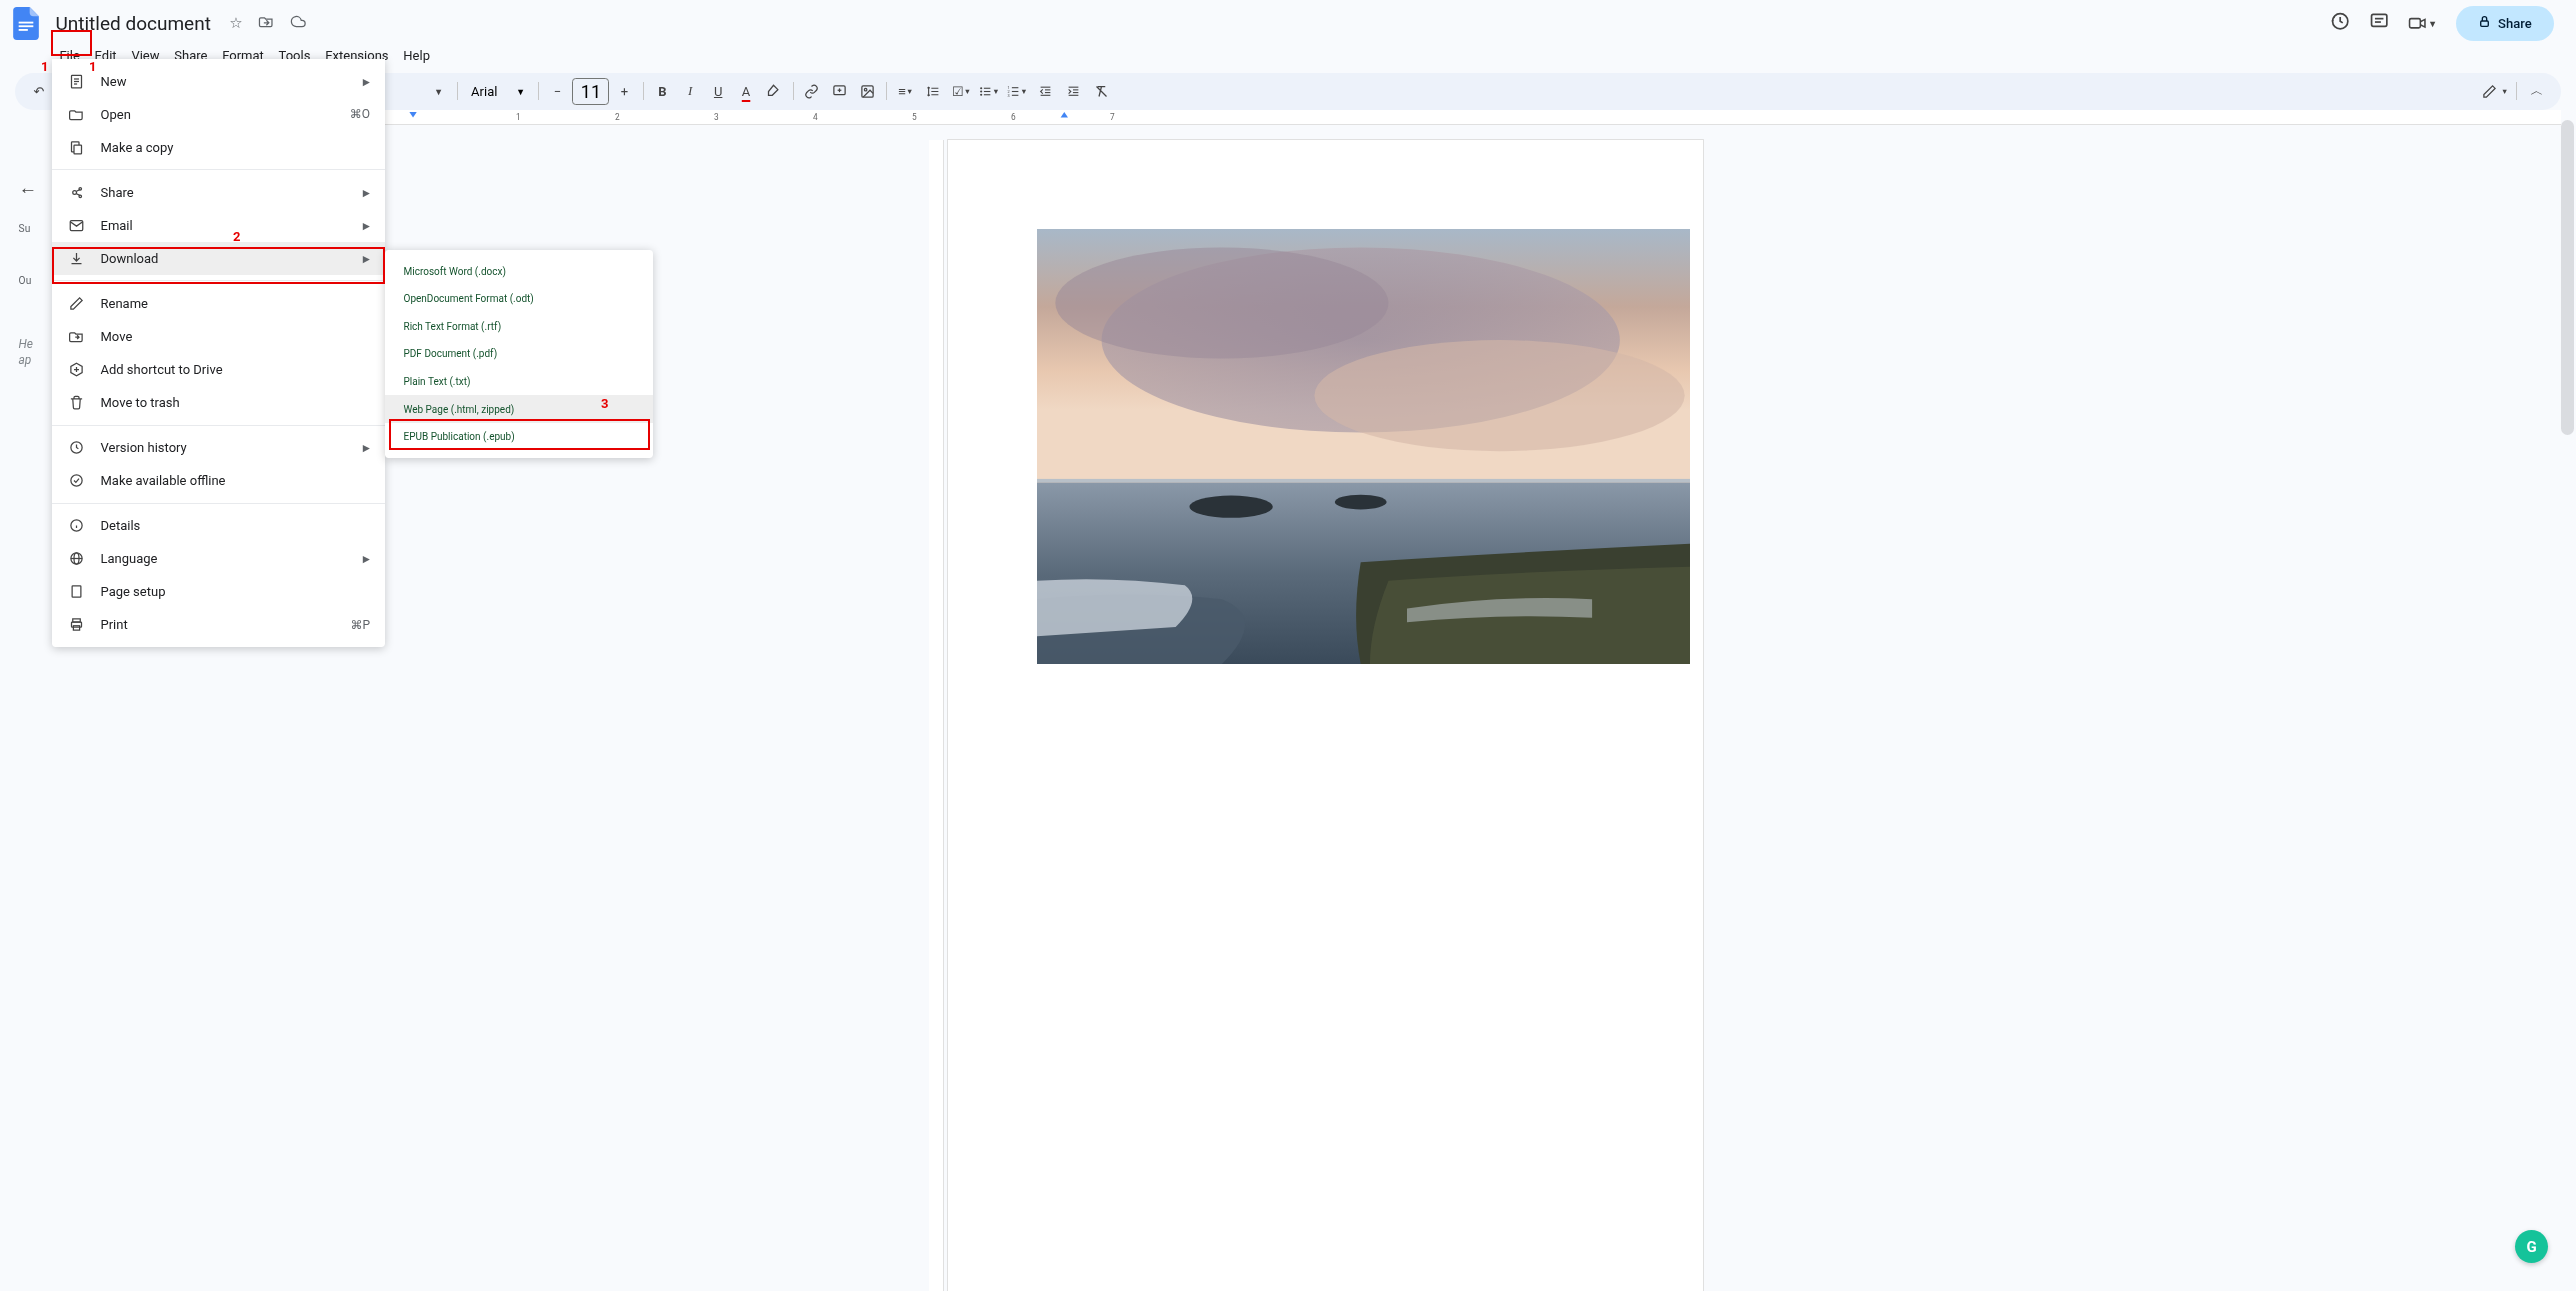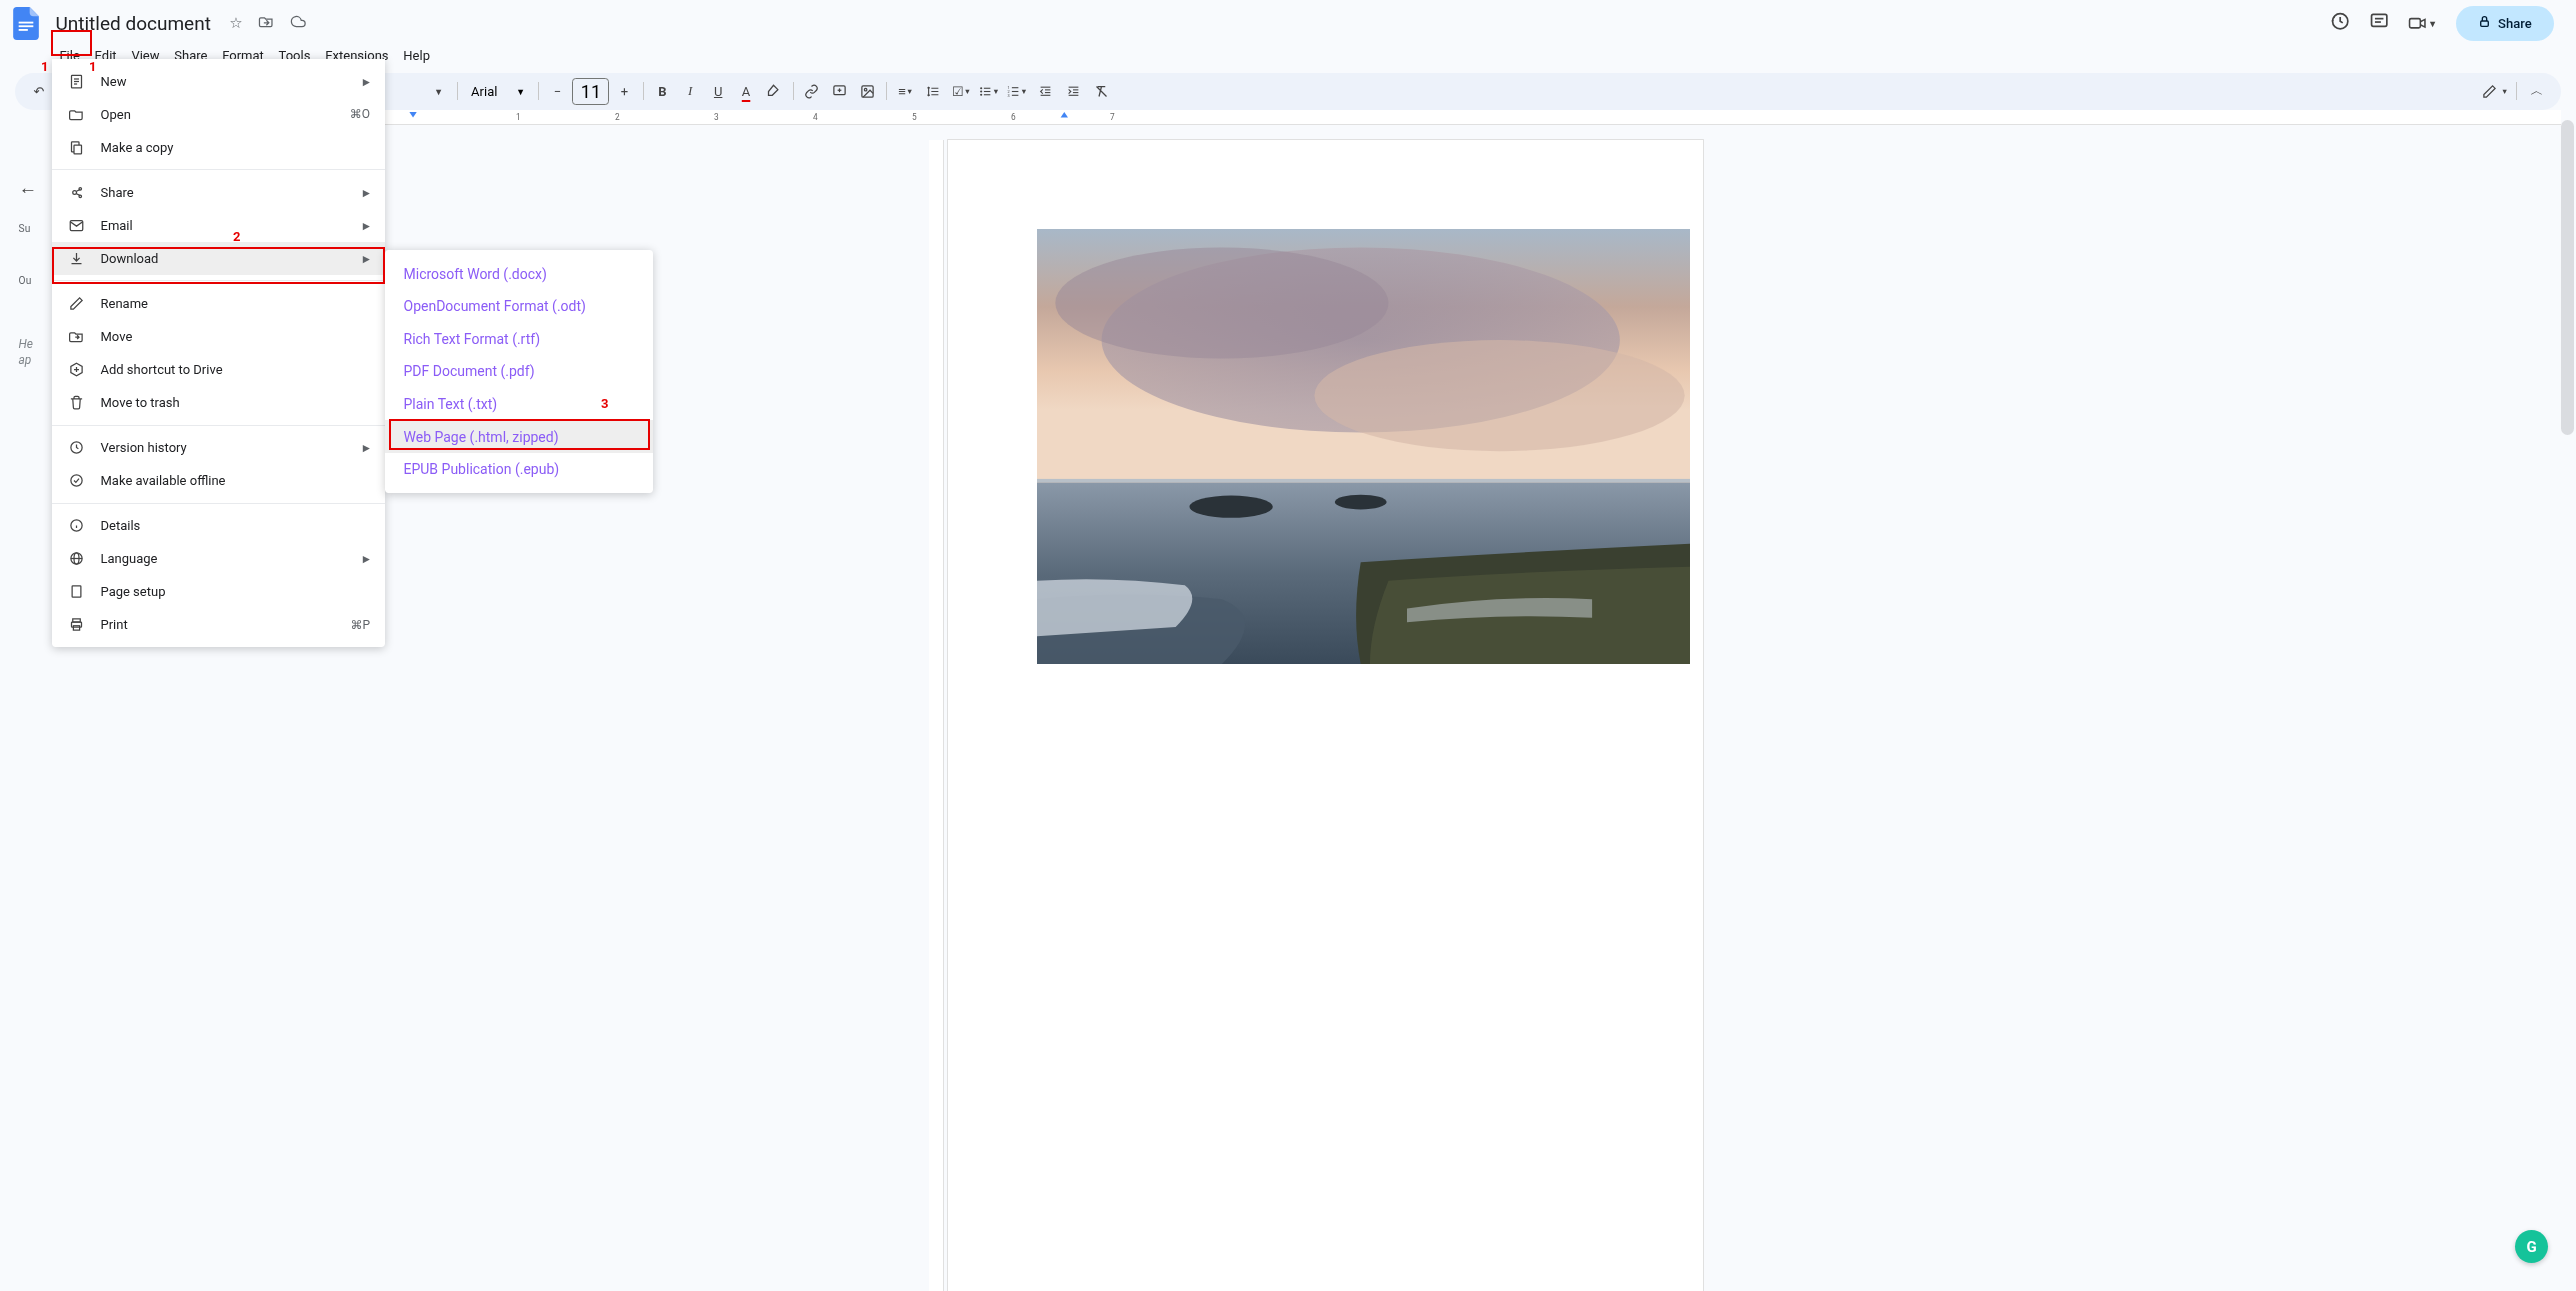--- a/index.html
+++ b/index.html
@@ -54,21 +54,21 @@
 .dropdown .ditem { display: flex; align-items: center; padding: 7.4px 15px; font-size: 13px; color: #202124; cursor: pointer; height: 33px; }
 .dropdown .ditem.highlighted { background: #eeeeee; }
 .dropdown .dicon { width: 18.5px; margin-right: 15px; color: #444; display:flex; align-items:center; justify-content:center; }
 .dropdown .dlabel { flex: 1; }
 .dropdown .dshortcut { color: #5f6368; font-size: 12px; }
 .dropdown .darrow { color: #5f6368; font-size: 9.3px; }
 .dropdown hr { border: none; border-top: 0.9px solid #e8eaed; margin: 5.6px 0; }
 
 
 .submenu { position: absolute; left: 385px; top: 250px; width: 268px; background: #fff; border-radius: 3.7px; box-shadow: 0 1.9px 9.3px rgba(0,0,0,0.2); z-index: 101; padding: 7.4px 0; }
-.submenu .sitem { padding: 8.3px 18.5px; font-size: 14px; color: #8b5cf6; cursor: pointer; }
+.submenu .sitem { padding: 8.3px 18.5px; font-size: 10px; color: #14532d; cursor: pointer; }
 .submenu .sitem.highlighted { background: #eeeeee; }
 
 
 .side-back { color: #444; font-size: 18.5px; cursor: pointer; }
 .side-label { font-size: 10.2px; color: #5f6368; margin-top: 24px; letter-spacing: 0.3px; }
 .side-text { font-size: 12px; color: #80868b; margin-top: 50px; font-style: italic; line-height: 1.4; }
 
 
 .scrollbar { position: absolute; right: 1.9px; top: 120px; width: 13px; height: 315px; background: #dadce0; border-radius: 7.4px; }
 

